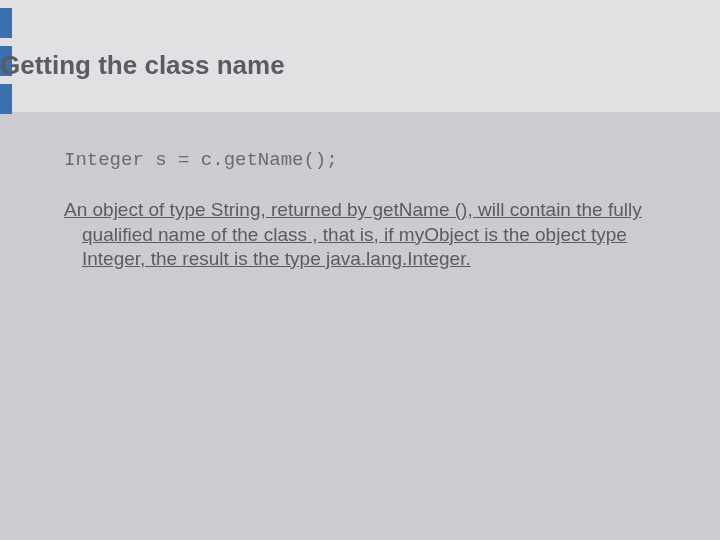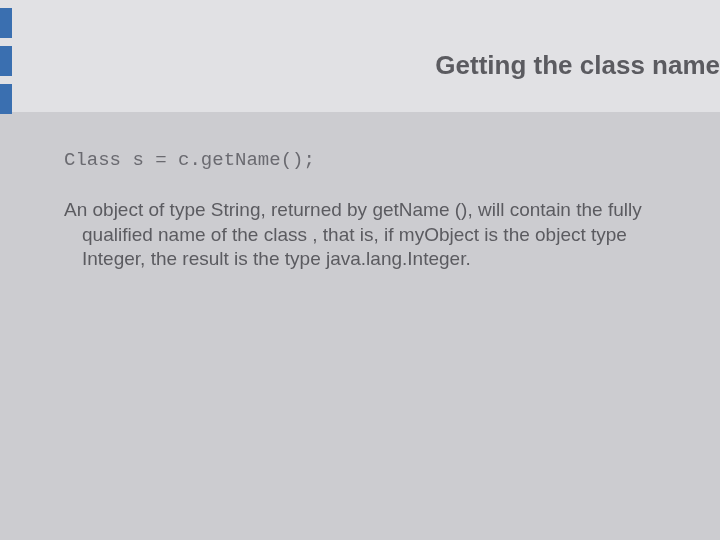--- a/index.html
+++ b/index.html
@@ -23,21 +23,21 @@
     height: 30px;
     background: #3a6fb0;
   }
   .bar1 { top: 8px; }
   .bar2 { top: 46px; }
   .bar3 { top: 84px; }
   .slide-title {
     position: absolute;
     top: 50px;
     left: 0; right: 0;
-    text-align: right;
+    text-align: left;
     font-size: 26px;
     font-weight: bold;
     color: #5b5b60;
   }
   .content {
     position: absolute;
     top: 148px;
     left: 64px;
     right: 64px;
     color: #5b5b60;
@@ -49,28 +49,29 @@
     white-space: pre;
     color: #6a6a70;
   }
   .para {
     margin-top: 26px;
     font-size: 19px;
     line-height: 1.28;
     color: #5b5b60;
     padding-left: 18px;
     text-indent: -18px;
+    text-decoration: underline;
   }
 </style>
 </head>
 <body>
 
 <div class="header-band"></div>
 <div class="bar bar1"></div>
 <div class="bar bar2"></div>
 <div class="bar bar3"></div>
 
 <div class="slide-title">Getting the class name</div>
 
 <div class="content">
-  <div class="code">Class s = c.getName();</div>
+  <div class="code">Integer s = c.getName();</div>
   <div class="para">An object of type String, returned by getName (), will contain the fully qualified name of the class , that is, if myObject is the object type Integer, the result is the type java.lang.Integer.</div>
 </div>
 
 </body></html>

